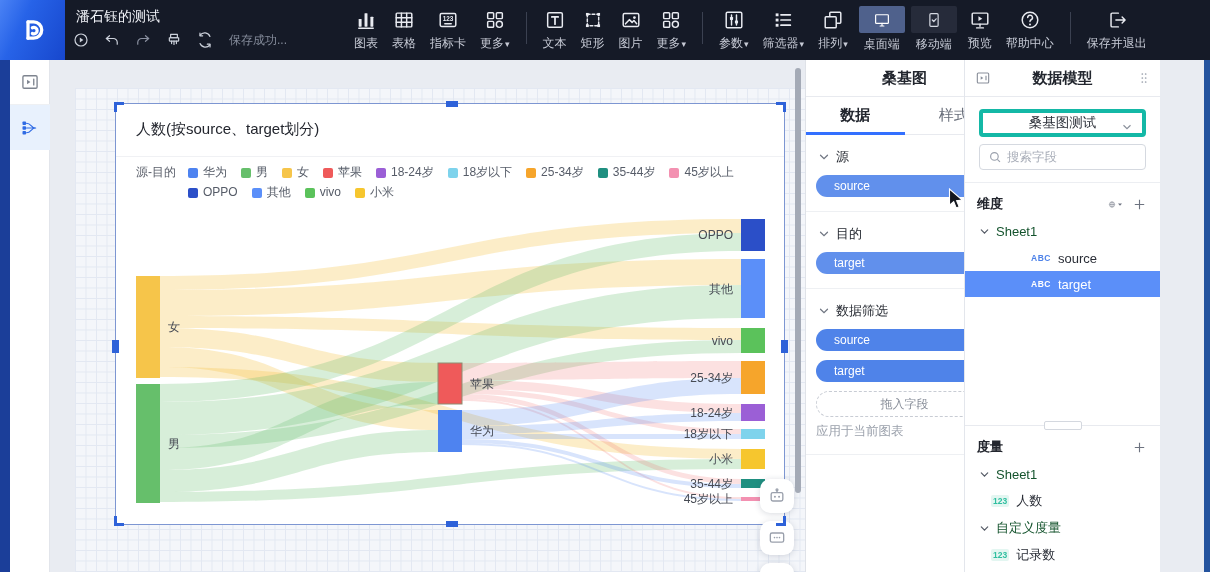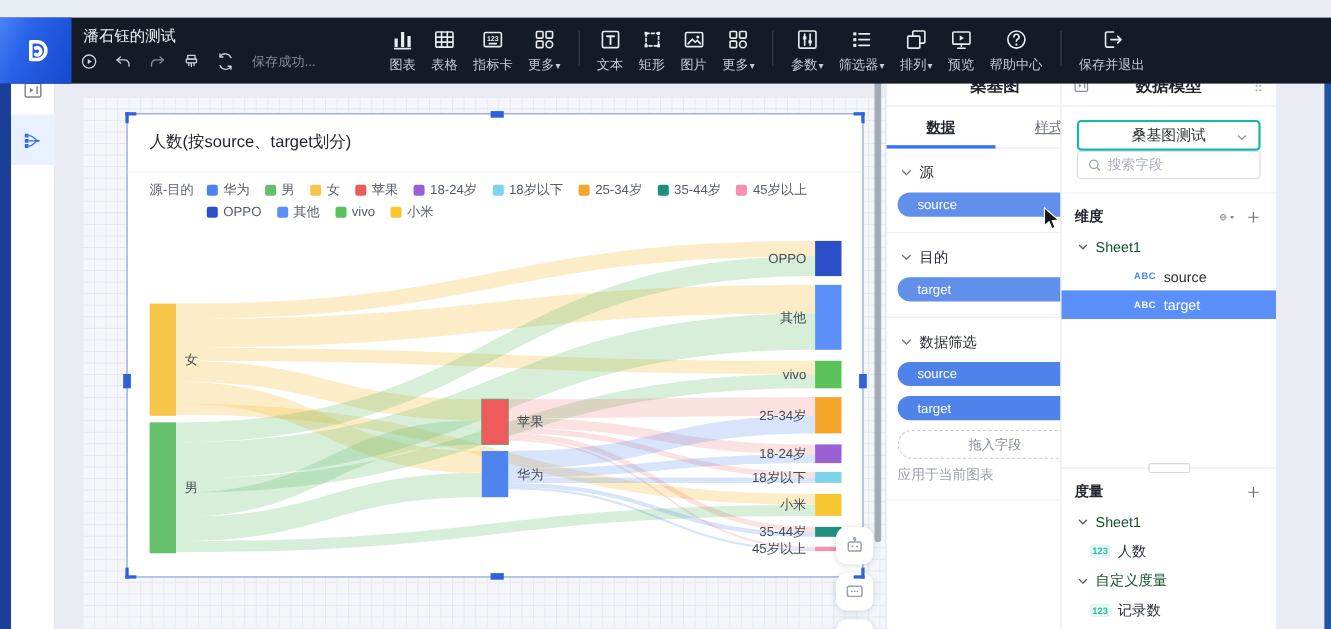--- a/index.html
+++ b/index.html
@@ -1,21 +1,21 @@
 <!DOCTYPE html>
 <html><head>
 <meta charset="utf-8">
 <style>
   *{margin:0;padding:0;box-sizing:border-box;}
   html,body{width:1210px;height:572px;overflow:hidden;background:#e9ecf2;
     font-family:"Liberation Sans","DejaVu Sans",sans-serif;}
   svg{display:block;}
 
   
-  .topbar{position:absolute;left:0;top:16px;width:1210px;height:60px;background:#151a27;z-index:30;}
+  .topbar{position:absolute;left:0;top:0;width:1210px;height:60px;background:#151a27;z-index:30;}
   .logo{position:absolute;left:0;top:0;width:65px;height:60px;
     background:linear-gradient(115deg,#4b83f5 0%,#2763e8 35%,#1747cd 100%);
     display:flex;align-items:center;justify-content:center;}
   .tb-title{position:absolute;left:76px;top:8px;font-size:14px;color:#f1f3f8;}
   .tb-quick{position:absolute;left:72px;top:31px;display:flex;align-items:center;gap:13px;color:#ccd1db;}
   .tb-quick .qi{width:18px;height:18px;cursor:pointer;}
   .tb-quick .qi svg{width:18px;height:18px;}
   .tb-status{font-size:12px;color:#848b9a;margin-left:2px;}
   .toolbar{position:absolute;left:347px;top:6px;display:flex;align-items:flex-start;}
   .tb-item{display:flex;flex-direction:column;align-items:center;padding:0 7px;cursor:pointer;}
@@ -70,33 +70,33 @@
   
   .panel{position:absolute;top:60px;height:512px;background:#fff;}
   .panel1{left:805px;width:198px;border-left:1px solid #dfe2e8;}
   .panel2{left:964px;width:196px;border-left:1px solid #e3e6ec;}
   .p-head{height:37px;border-bottom:1px solid #e8eaef;display:flex;align-items:center;justify-content:center;
     font-size:15px;font-weight:600;color:#22262e;position:relative;}
   .p-head .hico{position:absolute;left:10px;top:10px;width:16px;height:16px;color:#8a909b;cursor:pointer;}
   .p-head .hico svg{width:16px;height:16px;}
   .p-head .dots{position:absolute;right:8px;top:10px;width:16px;height:16px;color:#9aa0ac;cursor:pointer;}
   .tabs{height:38px;display:flex;border-bottom:1px solid #e8eaef;}
-  .tab{flex:1;display:flex;align-items:center;justify-content:center;font-size:13px;color:#686e7a;cursor:pointer;position:relative;text-decoration:underline;}
+  .tab{flex:1;display:flex;align-items:center;justify-content:center;font-size:15px;color:#686e7a;cursor:pointer;position:relative;}
   .tab.on{color:#22262e;font-weight:600;}
   .tab.on::after{content:"";position:absolute;left:0;right:0;bottom:-1px;height:3px;background:#3370ff;}
   .p1sec{border-bottom:1px solid #eef0f3;padding:13px 10px 14px;}
   .sec-head{display:flex;align-items:center;gap:6px;font-size:13px;color:#262a32;font-weight:500;padding-left:2px;}
   .sec-head svg{width:12px;height:12px;color:#707682;}
   .pill{height:22px;border-radius:11px;color:#fff;font-size:12px;display:flex;align-items:center;
     padding-left:18px;margin-top:9px;cursor:pointer;}
   .dropzone{height:26px;border:1px dashed #c8ccd4;border-radius:13px;margin-top:9px;display:flex;
     align-items:center;justify-content:center;font-size:12px;color:#878d98;background:#fff;cursor:pointer;}
   .sec-note{margin-top:6px;text-align:left;font-size:12.5px;color:#9aa0ab;}
 
-  .ds-select{margin:12px 14px 0;height:28px;border:2px solid #14b8a6;border-radius:4px;display:flex;
+  .ds-select{margin:12px 14px 7px;height:28px;border:4px solid #14b8a6;border-radius:4px;display:flex;
     align-items:center;justify-content:center;position:relative;font-size:13.5px;color:#2a2e37;cursor:pointer;}
   .ds-select .cv{position:absolute;right:8px;top:7px;width:14px;height:14px;color:#8a909b;}
   .searchbox{margin:0 14px 0;height:26px;border:1px solid #d5d9e0;border-radius:4px;display:flex;align-items:center;padding:0 8px;gap:5px;}
   .searchbox svg{width:14px;height:14px;color:#9aa0ac;flex:0 0 auto;}
   .searchbox input{border:none;outline:none;width:100%;font-size:12.5px;color:#2a2e37;
     font-family:"Liberation Sans","DejaVu Sans",sans-serif;}
   .searchbox input::placeholder{color:#a9aeb9;}
   .p2-div{margin-top:12px;border-top:1px solid #eceef2;}
   .fieldhead{display:flex;align-items:center;padding:12px 12px 4px;font-size:13px;font-weight:600;color:#23262e;}
   .fieldhead .sp{flex:1;}
@@ -278,20 +278,40 @@
         <span class="tb-label">筛选器<span class="tb-caret">▾</span></span>
       </div>
       <div class="tb-item">
         <span class="tb-ico">
           <svg viewBox="0 0 24 24" fill="none" stroke="currentColor" stroke-width="1.6" stroke-linecap="round" stroke-linejoin="round">
             <rect x="8.5" y="3.5" width="12" height="12" rx="1"></rect>
             <rect x="3.5" y="8.5" width="12" height="12" rx="1" fill="#151a27"></rect>
           </svg>
         </span>
         <span class="tb-label">排列<span class="tb-caret">▾</span></span>
+      </div>
+      <div class="tb-seg">
+        <div class="seg-boxes">
+          <div class="seg-box on">
+            <svg viewBox="0 0 24 24" fill="none" stroke="currentColor" stroke-width="1.6" stroke-linecap="round" stroke-linejoin="round">
+              <rect x="3.5" y="5" width="17" height="11.5" rx="1"></rect>
+              <path d="M9.5 20h5M12 16.5V20"></path>
+            </svg>
+          </div>
+          <div class="seg-box off">
+            <svg viewBox="0 0 24 24" fill="none" stroke="currentColor" stroke-width="1.6" stroke-linecap="round" stroke-linejoin="round">
+              <rect x="6.5" y="3.5" width="11" height="17" rx="1.5"></rect>
+              <path d="M9.7 12l2 2 3.2-3.6"></path>
+            </svg>
+          </div>
+        </div>
+        <div class="seg-labels">
+          <div class="seg-lab">桌面端</div>
+          <div class="seg-lab">移动端</div>
+        </div>
       </div>
       <div class="tb-item">
         <span class="tb-ico">
           <svg viewBox="0 0 24 24" fill="none" stroke="currentColor" stroke-width="1.6" stroke-linecap="round" stroke-linejoin="round">
             <rect x="3.5" y="4.5" width="17" height="12" rx="1"></rect>
             <path d="M10.3 7.8l4.2 2.7-4.2 2.7z" fill="currentColor" stroke="none"></path>
             <path d="M12 16.5v2.3M8.3 20.6h7.4"></path>
           </svg>
         </span>
         <span class="tb-label">预览</span>

